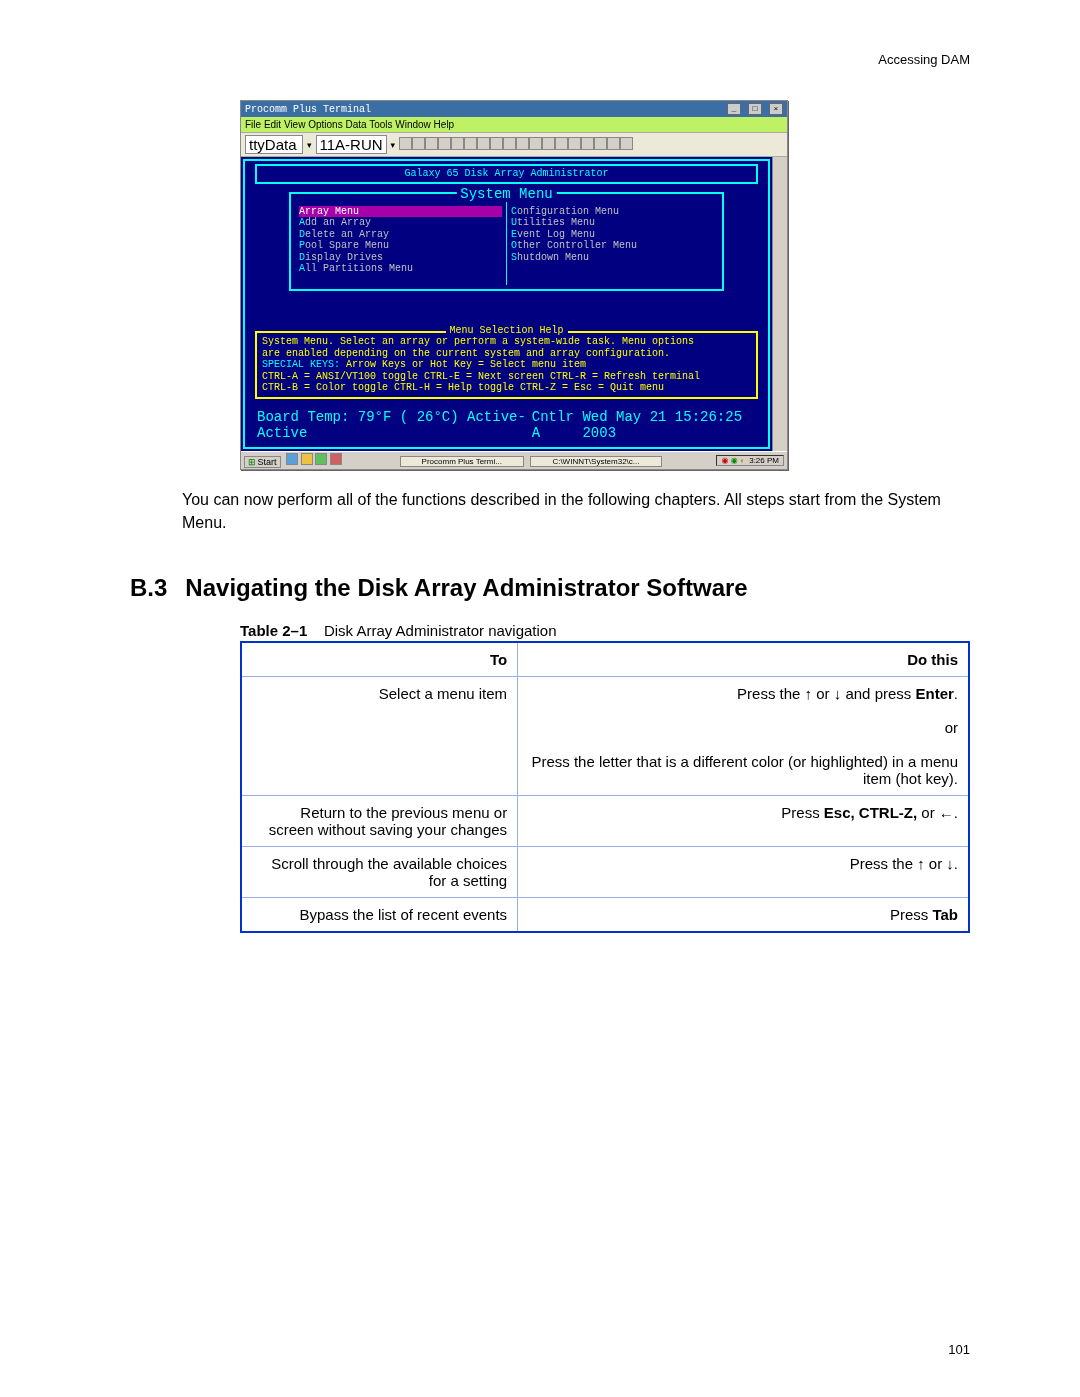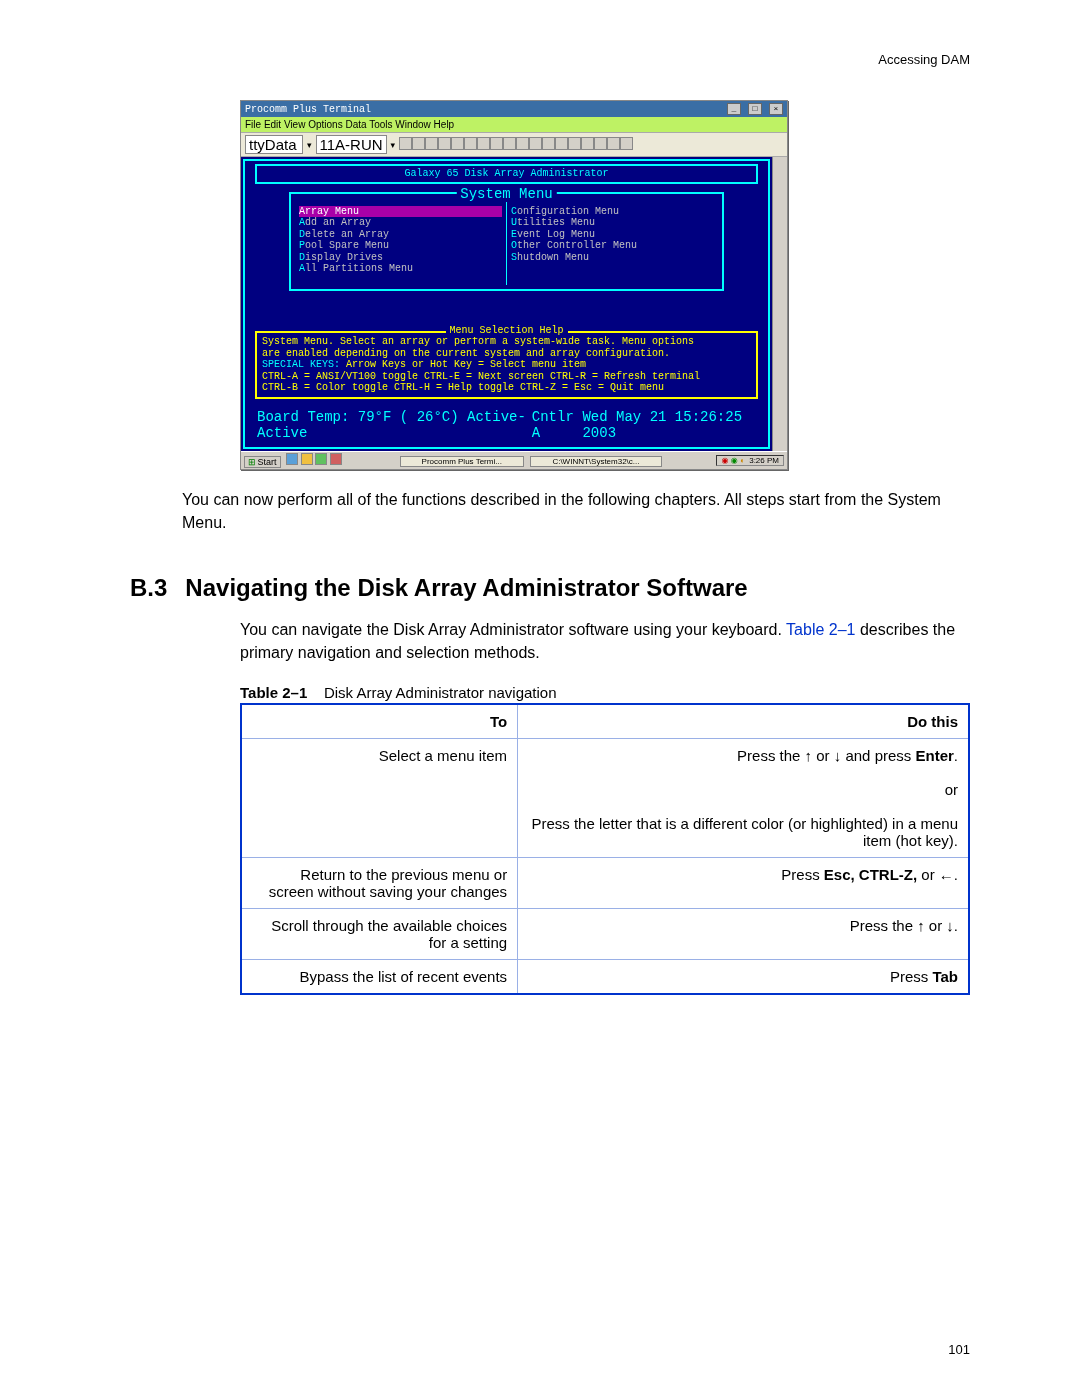--- a/index.html
+++ b/index.html
@@ -329,23 +329,20 @@
       </span>
     </div>
   </div>
 
   <p class="body-text" style="margin-left:52px;">You can now perform all of the functions described in the following chapters. All steps start from the System Menu.</p>
 
   <h2 class="section-heading">
     <span class="section-num">B.3</span><span>Navigating the Disk Array Administrator Software</span>
   </h2>
 
-  <p class="body-text" style="margin-left:110px;">
-    <span>You can navigate the Disk Array Administrator software using your keyboard. </span><span class="ref-link">Table 2–1</span><span> describes the primary navigation and selection methods.</span>
-  </p>
 
   <p class="table-caption" style="margin-left:110px;">
     <b>Table 2–1</b>&nbsp;&nbsp;&nbsp;&nbsp;<span>Disk Array Administrator navigation</span>
   </p>
 
   <table class="nav-table" style="margin-left:110px; width:calc(100% - 110px);">
     <thead>
       <tr>
         <th style="width:38%">To</th>
         <th>Do this</th>

